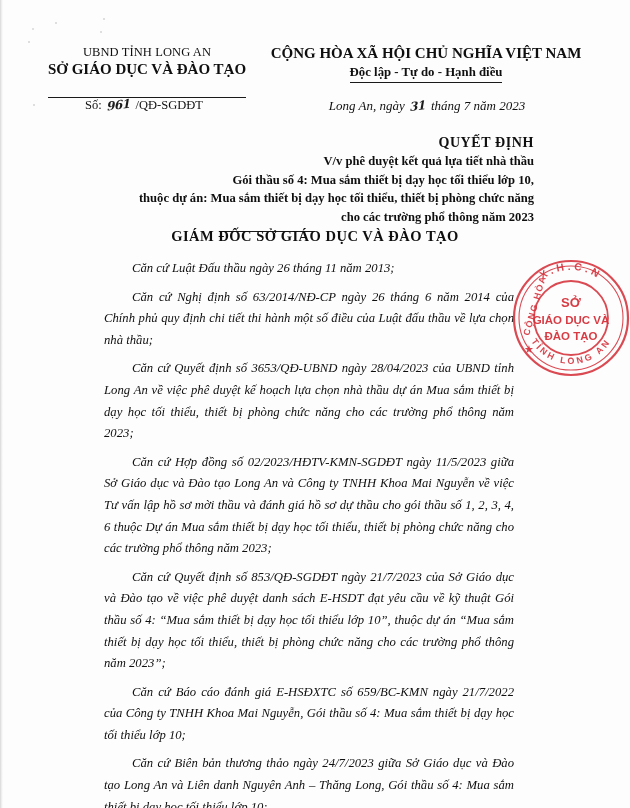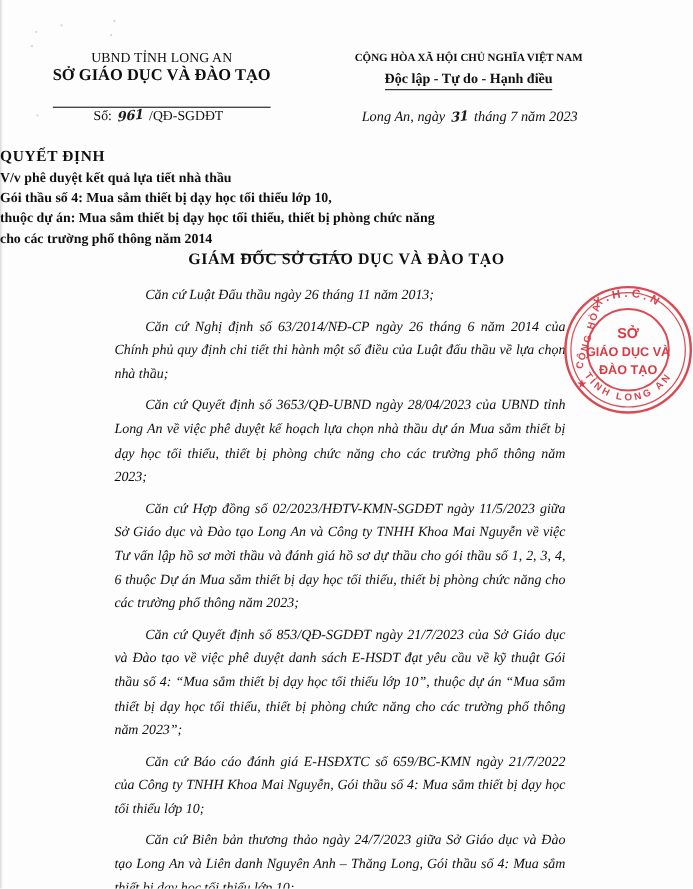--- a/index.html
+++ b/index.html
@@ -61,21 +61,21 @@
   .org-line2 {
     font-size: 15px;
     font-weight: bold;
     line-height: 17px;
     display: inline-block;
     border-bottom: 1.3px solid #1a1a1a;
     padding-bottom: 19px;
     white-space: nowrap;
   }
   .nation-line1 {
-    font-size: 10px;
+    font-size: 15px;
     font-weight: bold;
     line-height: 18px;
     white-space: nowrap;
     font-family: Liberation Serif, serif;
   }
   .nation-line2 {
     font-size: 12.8px;
     font-weight: bold;
     line-height: 17px;
     display: inline-block;
@@ -119,21 +119,21 @@
     color: #1c1c1c;
     letter-spacing: -.5px;
     margin: 0 2px;
   }
 
   
   .title-block {
     position: absolute;
     top: 133px; left: 0;
     width: 534px;
-    text-align: left;
+    text-align: right;
   }
   .doc-title {
     font-size: 14px;
     font-weight: bold;
     letter-spacing: .6px;
     line-height: 19px;
   }
   .doc-sub {
     font-size: 12.6px;
     font-weight: bold;
@@ -220,21 +220,21 @@
       <span class="handwritten">31</span>
       <span>tháng 7 năm 2023</span>
     </div>
   </div>
 
   <div class="title-block">
     <div class="doc-title">QUYẾT ĐỊNH</div>
     <div class="doc-sub">V/v phê duyệt kết quả lựa tiết nhà thầu</div>
     <div class="doc-sub">Gói thầu số 4: Mua sắm thiết bị dạy học tối thiểu lớp 10,</div>
     <div class="doc-sub">thuộc dự án: Mua sắm thiết bị dạy học tối thiểu, thiết bị phòng chức năng</div>
-    <div class="doc-sub">cho các trường phổ thông năm 2014</div>
+    <div class="doc-sub">cho các trường phổ thông năm 2023</div>
     <div class="title-rule"></div>
   </div>
 
   <div class="signer-title">GIÁM ĐỐC SỞ GIÁO DỤC VÀ ĐÀO TẠO</div>
 
   <div class="body">
     <p class="para">Căn cứ Luật Đấu thầu ngày 26 tháng 11 năm 2013;</p>
     <p class="para">Căn cứ Nghị định số 63/2014/NĐ-CP ngày 26 tháng 6 năm 2014 của Chính phủ quy định chi tiết thi hành một số điều của Luật đấu thầu về lựa chọn nhà thầu;</p>
     <p class="para">Căn cứ Quyết định số 3653/QĐ-UBND ngày 28/04/2023 của UBND tỉnh Long An về việc phê duyệt kế hoạch lựa chọn nhà thầu dự án Mua sắm thiết bị dạy học tối thiểu, thiết bị phòng chức năng cho các trường phổ thông năm 2023;</p>
     <p class="para">Căn cứ Hợp đồng số 02/2023/HĐTV-KMN-SGDĐT ngày 11/5/2023 giữa Sở Giáo dục và Đào tạo Long An và Công ty TNHH Khoa Mai Nguyễn về việc Tư vấn lập hồ sơ mời thầu và đánh giá hồ sơ dự thầu cho gói thầu số 1, 2, 3, 4, 6 thuộc Dự án Mua sắm thiết bị dạy học tối thiểu, thiết bị phòng chức năng cho các trường phổ thông năm 2023;</p>

